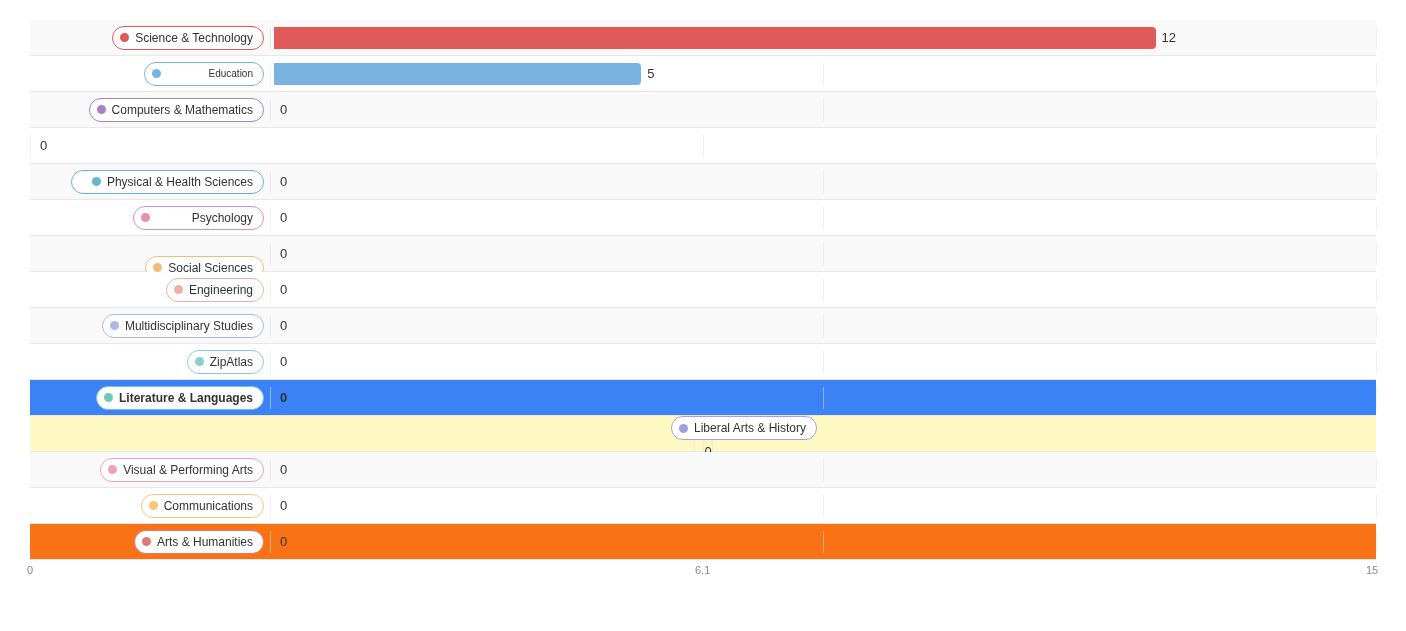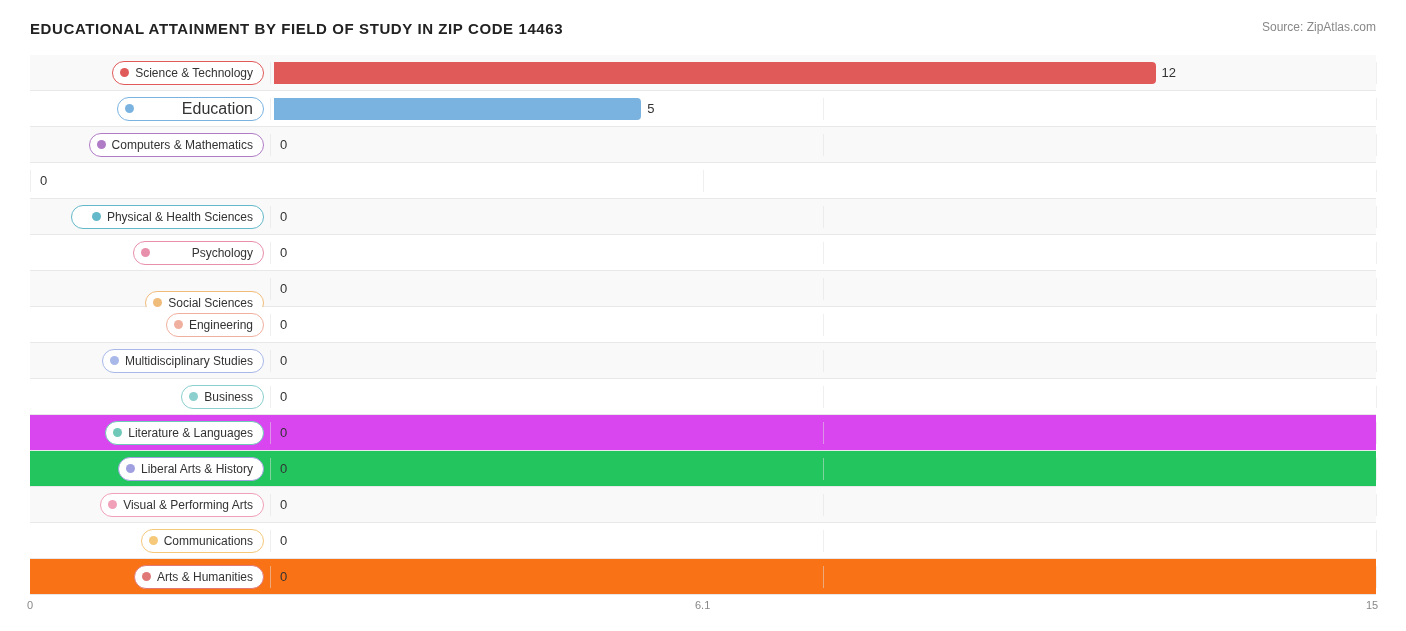--- a/index.html
+++ b/index.html
@@ -104,24 +104,20 @@
       bottom: 0;
       width: 1px;
       background: #e0e0e0;
       pointer-events: none;
     }
   </style>
 </head>
 <body>
 
 <div>
-  <div class="chart-header">
-    <span class="chart-title">EDUCATIONAL ATTAINMENT BY FIELD OF STUDY IN ZIP CODE 14463</span>
-    <span class="chart-source">Source: ZipAtlas.com</span>
-  </div>
 
   <div class="chart-body" id="chart-body">
 
   <div class="row-container" style="background: rgb(249, 249, 249);">
         <div class="left-cell">
           <div class="label-pill" style="border-color: rgb(224, 90, 90);">
             <div class="label-dot" style="background: rgb(224, 90, 90);"></div>
             <span style="font-size: 12px;">Science &amp; Technology</span>
           </div>
         </div>
@@ -130,21 +126,21 @@
           <div class="vgrid" style="left: 50%; opacity: 0.5;"></div>
           <div class="vgrid" style="left: 100%; opacity: 0.5;"></div>
           <div class="bar-fill" style="width: 80%; background: rgb(224, 90, 90); min-width: 4px; position: relative; z-index: 1;"></div>
           <span class="bar-value">12</span>
         </div>
       </div>
       <div class="row-container" style="background: rgb(255, 255, 255);">
         <div class="left-cell">
           <div class="label-pill" style="border-color: rgb(122, 179, 224);">
             <div class="label-dot" style="background: rgb(122, 179, 224);"></div>
-            <span style="font-size: 16px; padding-left: 42px;">Education</span>
+            <span style="font-size: 10px; padding-left: 42px;">Education</span>
           </div>
         </div>
         <div class="right-cell">
           <div class="vgrid" style="left: 0%; opacity: 0.5;"></div>
           <div class="vgrid" style="left: 50%; opacity: 0.5;"></div>
           <div class="vgrid" style="left: 100%; opacity: 0.5;"></div>
           <div class="bar-fill" style="width: 33.3333%; background: rgb(122, 179, 224); min-width: 4px; position: relative; z-index: 1;"></div>
           <span class="bar-value">5</span>
         </div>
       </div>
@@ -244,47 +240,47 @@
           <div class="vgrid" style="left: 50%; opacity: 0.5;"></div>
           <div class="vgrid" style="left: 100%; opacity: 0.5;"></div>
           <div class="bar-fill" style="width: 0%; background: rgb(168, 184, 232); min-width: 0px; position: relative; z-index: 1;"></div>
           <span class="bar-value">0</span>
         </div>
       </div>
       <div class="row-container" style="background: rgb(255, 255, 255);">
         <div class="left-cell">
           <div class="label-pill" style="border-color: rgb(139, 207, 207);">
             <div class="label-dot" style="background: rgb(139, 207, 207);"></div>
-            <span style="font-size: 12px;">Business</span>
+            <span style="font-size: 12px;">ZipAtlas</span>
           </div>
         </div>
         <div class="right-cell">
           <div class="vgrid" style="left: 0%; opacity: 0.5;"></div>
           <div class="vgrid" style="left: 50%; opacity: 0.5;"></div>
           <div class="vgrid" style="left: 100%; opacity: 0.5;"></div>
           <div class="bar-fill" style="width: 0%; background: rgb(139, 207, 207); min-width: 0px; position: relative; z-index: 1;"></div>
           <span class="bar-value">0</span>
         </div>
       </div>
-      <div class="row-container" style="background: #d946ef;">
+      <div class="row-container" style="background: #3b82f6; font-weight: bold;">
         <div class="left-cell">
           <div class="label-pill" style="border-color: rgb(112, 201, 184);">
             <div class="label-dot" style="background: rgb(112, 201, 184);"></div>
             <span style="font-size: 12px;">Literature &amp; Languages</span>
           </div>
         </div>
         <div class="right-cell">
           <div class="vgrid" style="left: 0%; opacity: 0.5;"></div>
           <div class="vgrid" style="left: 50%; opacity: 0.5;"></div>
           <div class="vgrid" style="left: 100%; opacity: 0.5;"></div>
           <div class="bar-fill" style="width: 0%; background: rgb(112, 201, 184); min-width: 0px; position: relative; z-index: 1;"></div>
           <span class="bar-value">0</span>
         </div>
       </div>
-      <div class="row-container" style="background: #22c55e;">
+      <div class="row-container" style="background: #fef9c3; flex-direction: column;">
         <div class="left-cell">
           <div class="label-pill" style="border-color: rgb(160, 160, 224);">
             <div class="label-dot" style="background: rgb(160, 160, 224);"></div>
             <span style="font-size: 12px;">Liberal Arts &amp; History</span>
           </div>
         </div>
         <div class="right-cell">
           <div class="vgrid" style="left: 0%; opacity: 0.5;"></div>
           <div class="vgrid" style="left: 50%; opacity: 0.5;"></div>
           <div class="vgrid" style="left: 100%; opacity: 0.5;"></div>

